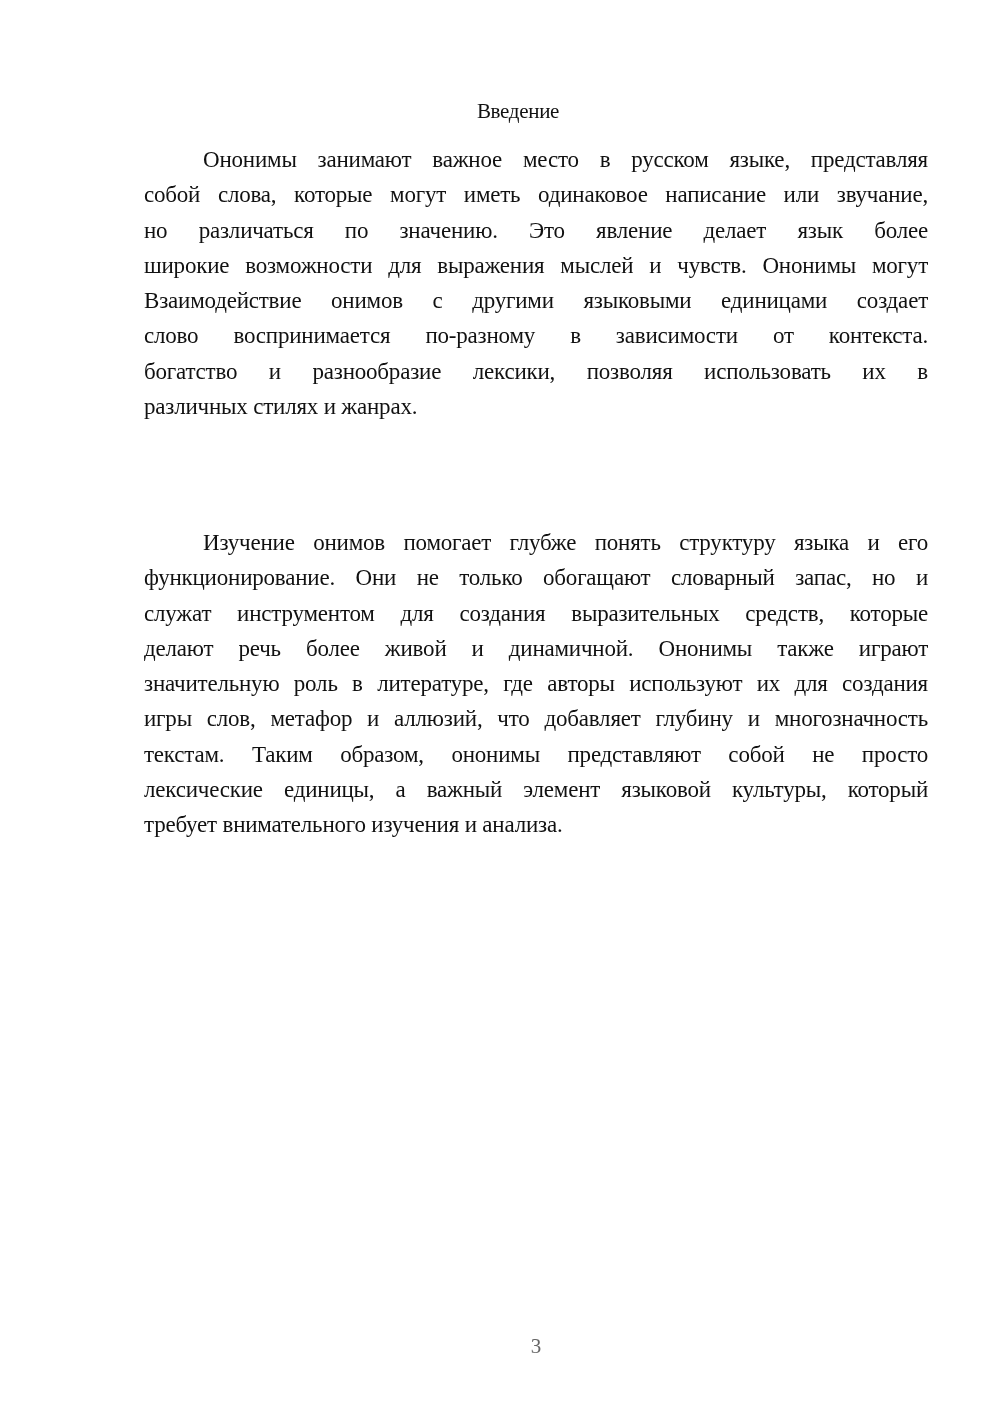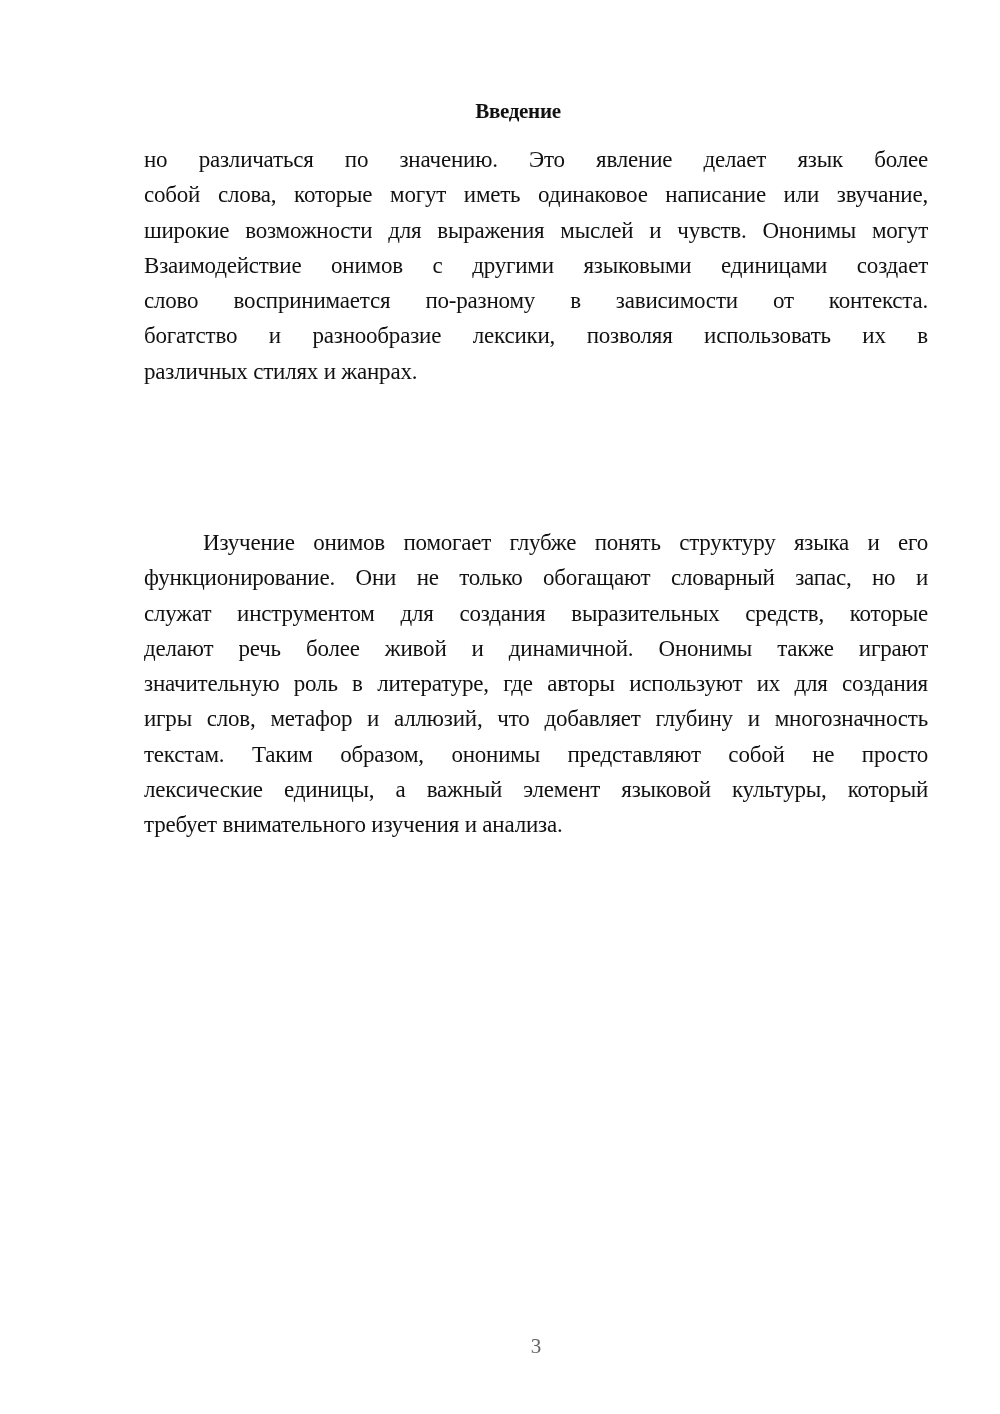--- a/index.html
+++ b/index.html
@@ -21,21 +21,21 @@
       width: 1000px;
       height: 1414px;
       background: #ffffff;
     }
     .title {
       position: absolute;
       left: 0;
       width: 1000px;
       top: 97px;
       text-align: center;
-      font-weight: bold;
+      font-weight: normal;
       font-size: 21px;
       line-height: 28px;
       padding-left: 36px;
       box-sizing: border-box;
       letter-spacing: -0.3px;
     }
     .paragraph {
       position: absolute;
       left: 144px;
       width: 784px;
@@ -73,22 +73,23 @@
     }
   </style>
 </head>
 <body>
 
 <div class="page">
 
   <div class="title">Введение</div>
 
   <div class="paragraph" id="p1">
+    <div class="line first">Ононимы занимают важное место в русском языке, представляя</div>
+    <div class="line">собой слова, которые могут иметь одинаковое написание или звучание,</div>
     <div class="line">но различаться по значению. Это явление делает язык более</div>
-    <div class="line">собой слова, которые могут иметь одинаковое написание или звучание,</div>
     <div class="line">широкие возможности для выражения мыслей и чувств. Ононимы могут</div>
     <div class="line">Взаимодействие онимов с другими языковыми единицами создает</div>
     <div class="line">слово воспринимается по-разному в зависимости от контекста.</div>
     <div class="line">богатство и разнообразие лексики, позволяя использовать их в</div>
     <div class="line last">различных стилях и жанрах.</div>
   </div>
 
   <div class="paragraph" id="p2">
     <div class="line first">Изучение онимов помогает глубже понять структуру языка и его</div>
     <div class="line">функционирование. Они не только обогащают словарный запас, но и</div>

